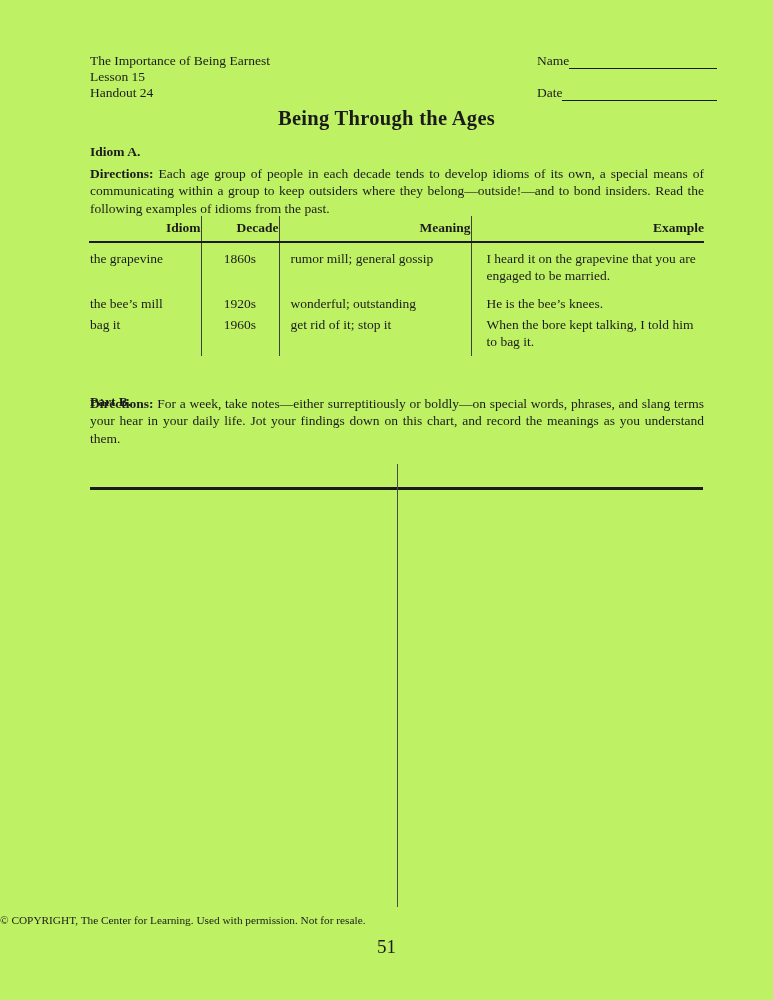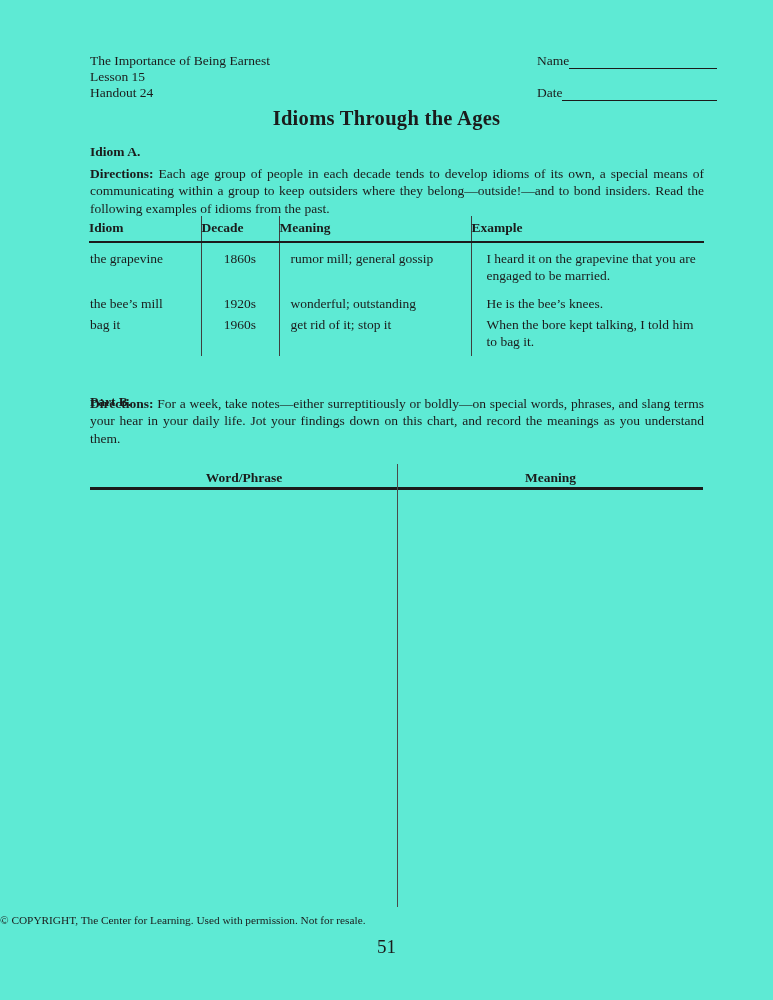--- a/index.html
+++ b/index.html
@@ -3,21 +3,21 @@
 <meta charset="utf-8">
 <style>
   * { margin:0; padding:0; box-sizing:border-box; }
   html,body { background:#ffffff; }
   body {
     width:773px; height:1000px; position:relative;
     font-family:"Liberation Serif","DejaVu Serif",serif;
     color:#1b1b1b;
     -webkit-font-smoothing:antialiased;
   }
-  .sheet { position:absolute; inset:0; background:#5eead4; overflow:hidden; }
+  .sheet { position:absolute; inset:0; background:#bef264; overflow:hidden; }
 
   
   .hdr-left { position:absolute; left:90px; top:53px; font-size:13.5px; line-height:16px; }
   .hdr-right { position:absolute; left:523px; top:54px; width:180px; font-size:13.5px;margin-left:14px; }
   .hdr-row { display:flex; align-items:flex-end; height:15px; }
   .hdr-row + .hdr-row { margin-top:17px; }
   .blank { flex:1 1 auto; border-bottom:1.3px solid #1b1b1b; height:14px; }
 
   
   .title {
@@ -34,21 +34,21 @@
     font-size:13.5px; line-height:17.3px; text-align:justify;
   }
   .dir-a { top:165px; }
   .dir-b { top:395px; }
   .directions b { font-weight:bold; }
 
   
   .idioms-wrap { position:absolute; left:89px; top:216px; width:615px; }
   table.idioms { border-collapse:collapse; width:615px; font-size:13.5px; line-height:17px; table-layout:fixed; }
   .idioms th {
-    font-weight:bold; text-align:left; vertical-align:bottom;
+    font-weight:bold; text-align:right; vertical-align:bottom;
     padding:3px 0 5px; border-bottom:2.5px solid #1b1b1b; font-size:13.5px;
   }
   .idioms th + th, .idioms td + td { border-left:1px solid #3f3f3f; }
   .idioms td { vertical-align:top; }
   .idioms td.c-idiom  { padding:0 2px 0 1px; }
   .idioms td.c-decade { text-align:center; }
   .idioms td.c-meaning{ padding-left:11px; }
   .idioms td.c-example{ padding-left:15px; padding-right:2px; }
   .idioms tr.r1 td { padding-top:7px; }
   .idioms tr.r2 td { padding-top:11px; }
@@ -81,21 +81,21 @@
     <div class="hdr-row">
       <span>Name</span>
       <span class="blank"></span>
     </div>
     <div class="hdr-row">
       <span>Date</span>
       <span class="blank"></span>
     </div>
   </div>
 
-  <div class="title">Idioms Through the Ages</div>
+  <div class="title">Being Through the Ages</div>
 
   <div class="part-heading part-a-heading">Idiom A.</div>
   <p class="directions dir-a"><b>Directions:</b> <span>Each age group of people in each decade tends to develop idioms of its own, a special means of communicating within a group to keep outsiders where they belong—outside!—and to bond insiders. Read the following examples of idioms from the past.</span></p>
 
   <div class="idioms-wrap">
     <table class="idioms">
       <colgroup>
         <col style="width:112px">
           <col style="width:78px">
           <col style="width:192px">
@@ -128,23 +128,19 @@
           <td class="c-meaning">get rid of it; stop it</td>
           <td class="c-example">When the bore kept talking, I told him to bag it.</td>
         </tr>
       </tbody>
     </table>
   </div>
 
   <div class="part-heading part-b-heading">Part B.</div>
   <p class="directions dir-b"><b>Directions:</b> <span>For a week, take notes—either surreptitiously or boldly—on special words, phrases, and slang terms your hear in your daily life. Jot your findings down on this chart, and record the meanings as you understand them.</span></p>
 
-  <div class="chart-head">
-    <div class="col col-left">Word/Phrase</div>
-    <div class="col col-right">Meaning</div>
-  </div>
   <div class="chart-rule"></div>
   <div class="chart-vline"></div>
 
   <div class="copyright">© COPYRIGHT, The Center for Learning. Used with permission. Not for resale.</div>
   <div class="page-num">51</div>
 
 </div>
 
 </body></html>

